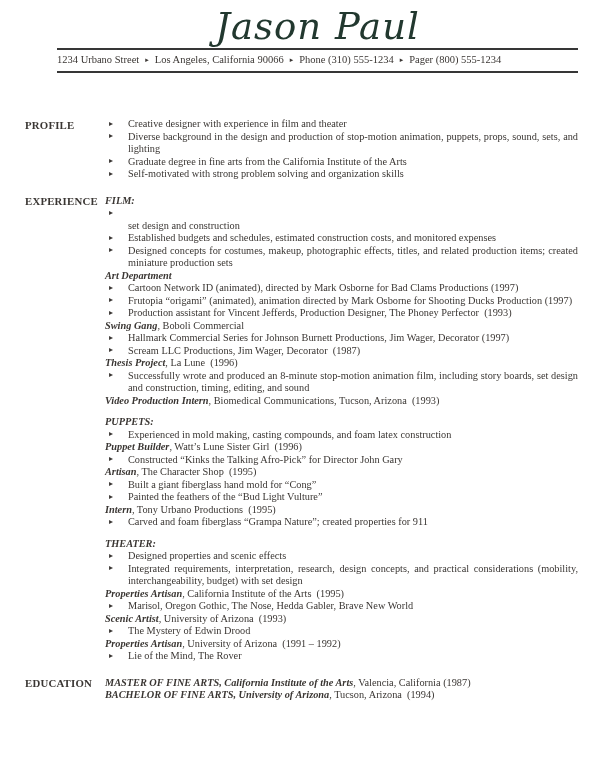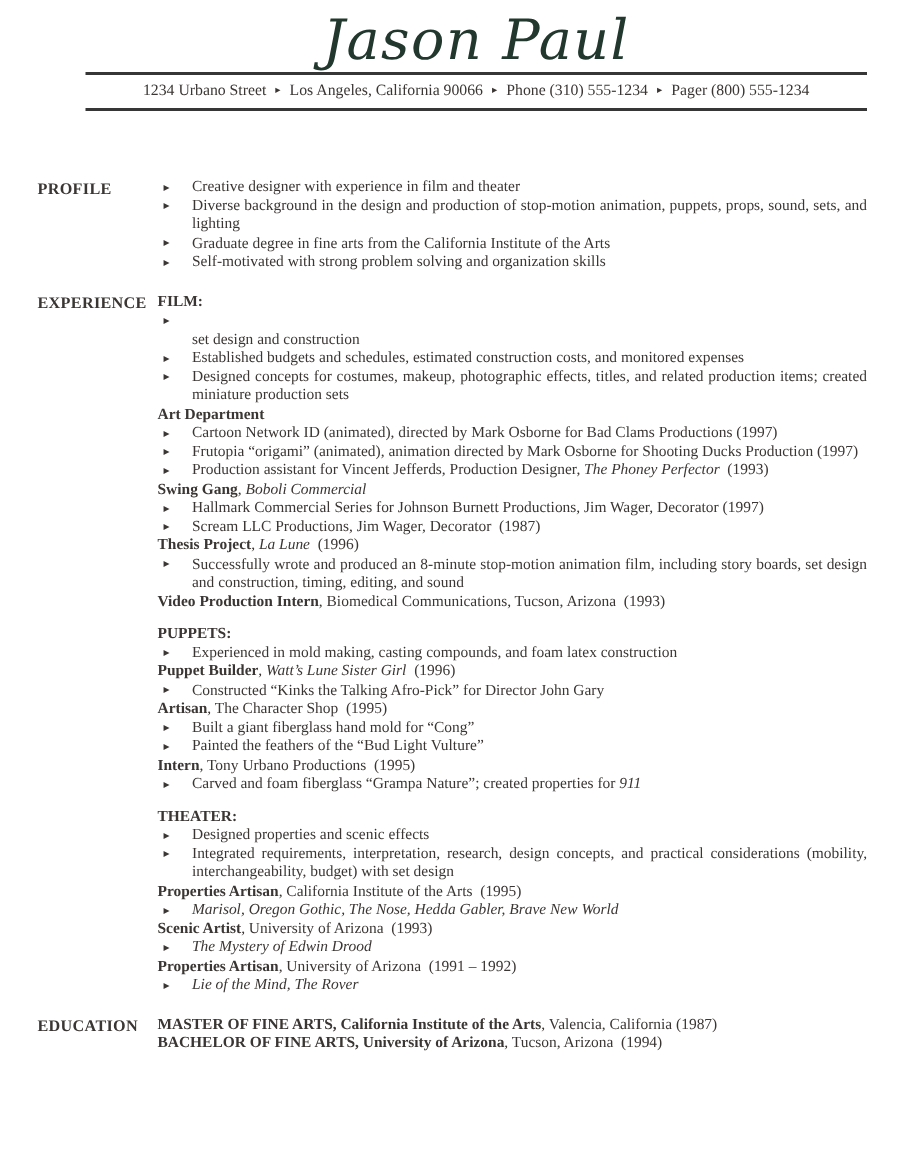--- a/index.html
+++ b/index.html
@@ -33,21 +33,20 @@
     line-height: 42px;
     text-align: center;
     color: var(--name-color, #22382f);
     letter-spacing: 1px;
   }
   .rule {
     border-top: 2px solid var(--rule-color, #363636);
     height: 0;
   }
   .contact {
-    text-align: center;
     font-size: 10.5px;
     line-height: 12px;
     padding: 4px 0 5px 0;
     color: var(--body-color, #3a3633);
     white-space: nowrap;
   }
   .contact .sep {
     font-family: "DejaVu Sans", sans-serif;
     font-size: 7px;
     vertical-align: 1px;
@@ -89,22 +88,22 @@
     white-space: pre-wrap;
   }
   .bullet-item .glyph {
     position: absolute;
     left: 4px;
     top: -0.5px;
     font-family: "DejaVu Sans", sans-serif;
     font-size: 8px;
     text-align: left;
   }
-  .run-b { font-weight: bold; }
-  .run-i { font-style: italic; }
+  .run-b { font-weight: bold; font-style: italic; }
+  .run-i { }
   .spacer { height: 9px; }
 </style>
 </head>
 <body>
 
 <div class="page">
 
   <div class="header">
     <div class="name">Jason Paul</div>
     <div class="rule"></div>

